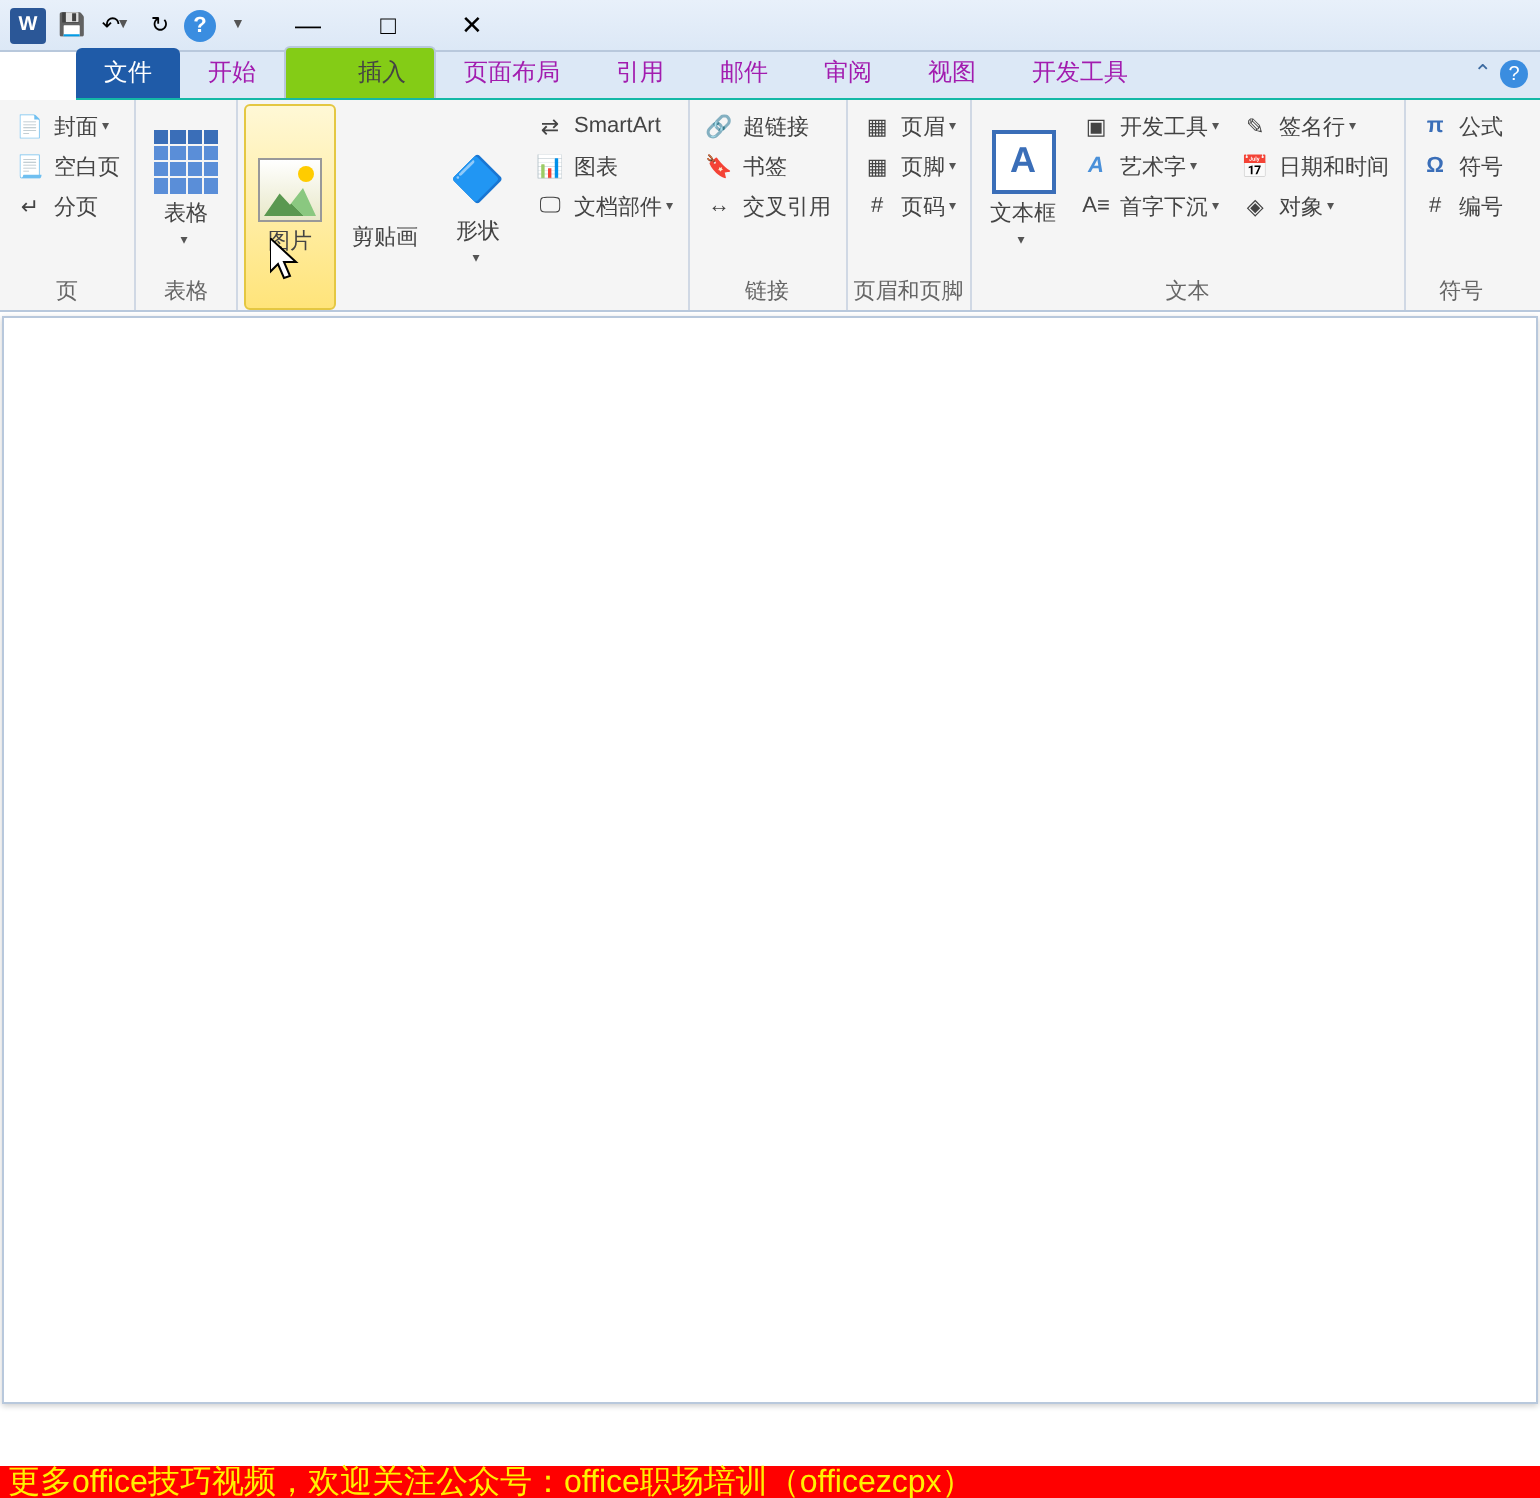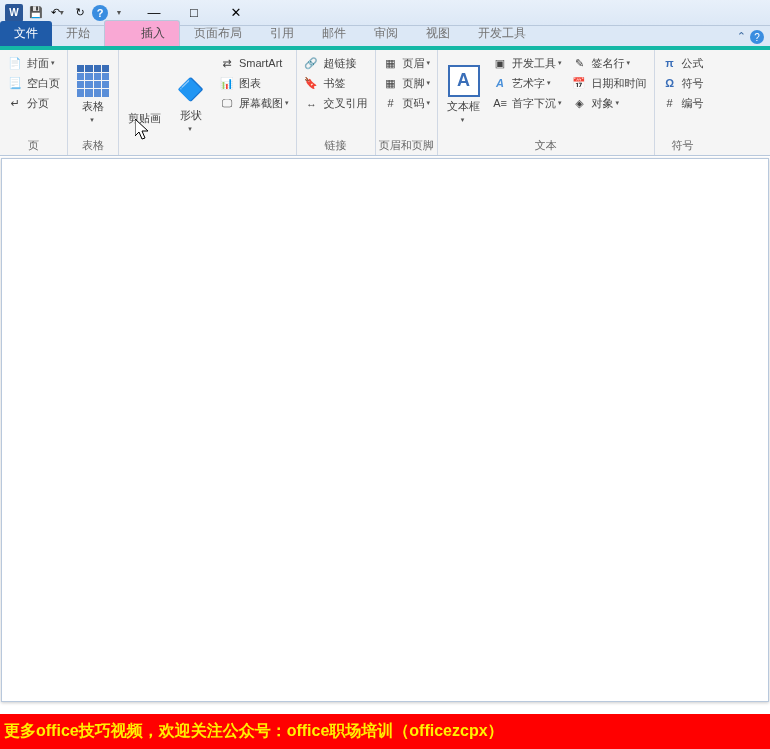--- a/index.html
+++ b/index.html
@@ -8,43 +8,43 @@
     .titlebar { height: 26px; background: linear-gradient(#e8f0fa, #dce8f6); display: flex; align-items: center; border-bottom: 1px solid #b8c8dc; }
     .qat { display: flex; align-items: center; gap: 2px; padding: 0 4px; }
     .qat-item { width: 20px; height: 20px; display: flex; align-items: center; justify-content: center; font-size: 11px; cursor: pointer; }
     .word-icon { width: 18px; height: 18px; background: #2b5797; color: #fff; font-size: 10px; font-weight: bold; display: flex; align-items: center; justify-content: center; border-radius: 2px; }
     .dd { font-size: 7px; color: #555; margin-left: -2px; }
     .title-text { flex: 1; text-align: center; font-size: 12px; color: #555; }
     .window-controls { display: flex; gap: 0; }
     .win-btn { width: 40px; height: 26px; display: flex; align-items: center; justify-content: center; font-size: 13px; cursor: pointer; }
     .win-btn.close { width: 44px; }
     
-    .tabs { height: 24px; background: #dce8f6; display: flex; align-items: flex-end; border-bottom: 4px solid #14b8a6; position: relative; }
-    .tab { padding: 4px 14px; font-size: 12px; color: #737373; cursor: pointer; }
+    .tabs { height: 24px; background: #dce8f6; display: flex; align-items: flex-end; border-bottom: 1px solid #14b8a6; position: relative; margin-left: 38px; }
+    .tab { padding: 4px 14px; font-size: 12px; color: #a21caf; cursor: pointer; }
     .tab.file { background: #1f5ba8; color: #fff; border-radius: 3px 3px 0 0; }
-    .tab.active { background: #f9a8d4; border: 1px solid #b8c8dc; border-bottom: none; border-radius: 3px 3px 0 0; color: #444; padding-left: 36px; }
+    .tab.active { background: #84cc16; border: 1px solid #b8c8dc; border-bottom: none; border-radius: 3px 3px 0 0; color: #444; padding-left: 36px; }
     .help-icon { position: absolute; right: 6px; top: 4px; display: flex; gap: 4px; }
     .help-icon span { font-size: 11px; color: #3c6aa0; cursor: pointer; }
     
     .ribbon { height: 106px; background: #f5f5f5; display: flex; border-bottom: 1px solid #b8c8dc; }
     .group { border-right: 1px solid #d0d8e4; display: flex; flex-direction: column; padding: 2px 3px 0; }
     .group-content { flex: 1; display: flex; gap: 2px; }
     .group-label { text-align: center; font-size: 11px; color: #666; padding: 2px 0; }
     
     .vlist { display: flex; flex-direction: column; gap: 2px; padding: 2px; }
     .small-btn { display: flex; align-items: center; gap: 4px; font-size: 11px; color: #444; padding: 1px 2px; cursor: pointer; white-space: nowrap; }
     .small-btn .ico { width: 16px; height: 16px; display: inline-flex; align-items: center; justify-content: center; font-size: 11px; }
     
     .big-btn { display: flex; flex-direction: column; align-items: center; justify-content: center; gap: 2px; padding: 4px 6px; cursor: pointer; font-size: 11px; color: #444; min-width: 40px; }
     .big-btn.highlight { background: linear-gradient(#fff8d6, #ffe47a); border: 1px solid #e4c742; border-radius: 3px; }
     .big-ico { width: 32px; height: 32px; display: flex; align-items: center; justify-content: center; font-size: 22px; }
     
     .document-area { width: 768px; height: 544px; margin: 2px 1px 0; background: #fff; border: 1px solid #b8c8dc; box-shadow: 0 1px 3px rgba(0,0,0,0.2); }
     
-    .banner { position: absolute; bottom: 0; left: 0; right: 0; height: 35px; background: #ff0000; color: #fff000; font-size: 16px; font-weight: bold; display: flex; align-items: center; padding: 0 4px; letter-spacing: 0; }
+    .banner { position: absolute; bottom: 0; left: 0; right: 0; height: 16px; background: #ff0000; color: #fff000; font-size: 16px; font-weight: normal; display: flex; align-items: center; padding: 0 4px; letter-spacing: 0; }
     
     .cursor { position: absolute; left: 135px; top: 119px; z-index: 100; pointer-events: none; }
     
     .table-grid { width: 32px; height: 32px; display: grid; grid-template-columns: repeat(4,1fr); grid-template-rows: repeat(4,1fr); gap: 1px; }
     .table-grid div { background: #5a8ed8; }
     .table-grid .h { background: #3a6eb8; }
     
     .txtbox { width: 32px; height: 32px; border: 2px solid #3a6eb8; display: flex; align-items: center; justify-content: center; font-size: 18px; color: #3a6eb8; font-weight: bold; background: #fff; }
     
     .pic-ico { width: 32px; height: 32px; background: linear-gradient(#fff, #e8e8c8); border: 1px solid #999; position: relative; }
@@ -138,20 +138,24 @@
           </div>
         <span>表格</span>
           <span class="dd">▾</span>
       </div>
     </div>
     <div class="group-label">表格</div>
   </div>
 
   <div class="group">
     <div class="group-content">
+      <div class="big-btn highlight">
+        <div class="pic-ico"></div>
+        <span>图片</span>
+      </div>
       <div class="big-btn">
         <div class="big-ico" style="display:grid;grid-template-columns:1fr 1fr;grid-template-rows:1fr 1fr;gap:2px;width:28px;height:28px;">
             <div style="background:#e88;"></div>
             <div style="background:#8d8;"></div>
             <div style="background:#fc6;"></div>
             <div style="background:#8cf;"></div>
           </div>
         <span>剪贴画</span>
       </div>
       <div class="big-btn">
@@ -163,21 +167,21 @@
         <div class="small-btn">
             <span class="ico">⇄</span>
             <span>SmartArt</span>
           </div>
         <div class="small-btn">
             <span class="ico">📊</span>
             <span>图表</span>
           </div>
         <div class="small-btn">
             <span class="ico">🖵</span>
-            <span>屏幕截图</span> 
+            <span>文档部件</span> 
             <span class="dd">▾</span>
           </div>
       </div>
     </div>
   </div>
 
   <div class="group">
     <div class="group-content">
       <div class="vlist">
         <div class="small-btn">

